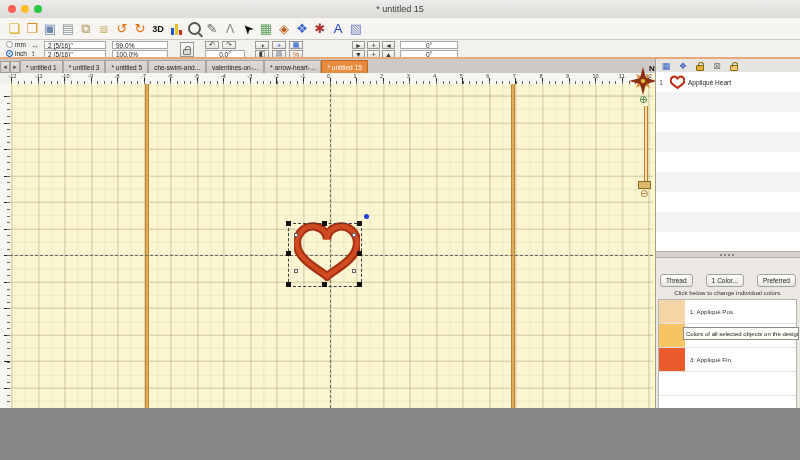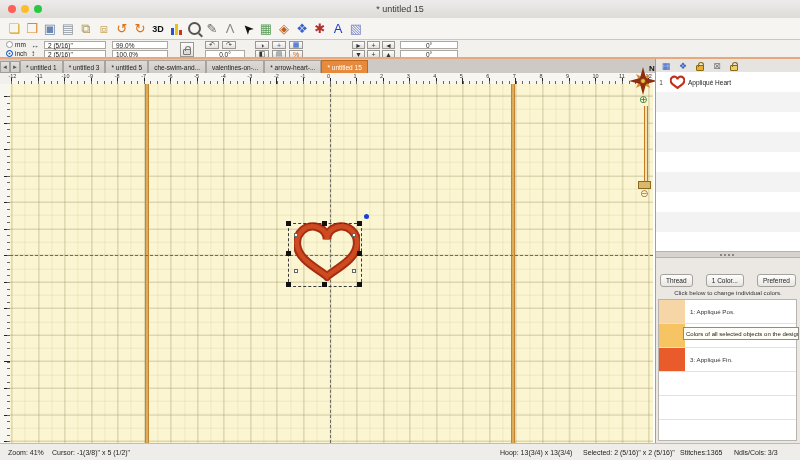--- a/index.html
+++ b/index.html
@@ -1,16 +1,16 @@
 <!DOCTYPE html>
 <html><head>
 <meta charset="utf-8">
 <style>
   html,body{margin:0;padding:0;background:#888;}
-  #app{position:relative;width:800px;height:460px;background:#ffffff;overflow:hidden;
+  #app{position:relative;width:800px;height:408px;background:#fef9c3;overflow:hidden;
        font-family:"Liberation Sans","DejaVu Sans",sans-serif;-webkit-font-smoothing:antialiased;}
   
   .titlebar{position:absolute;left:0;top:0;width:800px;height:18px;
     background:linear-gradient(#EEECEA,#DDDBD8);border-bottom:1px solid #C2BFBB;}
   .tdot{position:absolute;top:5px;width:8px;height:8px;border-radius:50%;}
   .tdot.r{left:8px;background:#FF5F57;} .tdot.y{left:21px;background:#FEBC2E;} .tdot.g{left:34px;background:#28C840;}
   .wtitle{position:absolute;left:0;right:0;top:4px;text-align:center;font-size:9px;color:#3a3a3a;}
   
   .maintb{position:absolute;left:0;top:18px;width:800px;height:22px;background:#F7F5F2;
     border-bottom:1px solid #CBC8C4;display:flex;align-items:center;padding-left:6px;box-sizing:border-box;}

